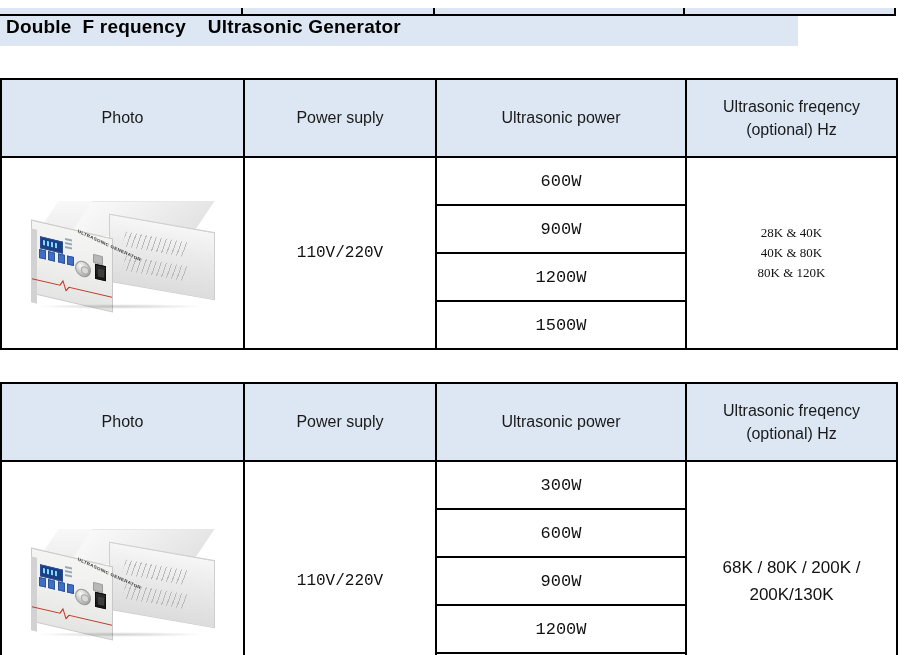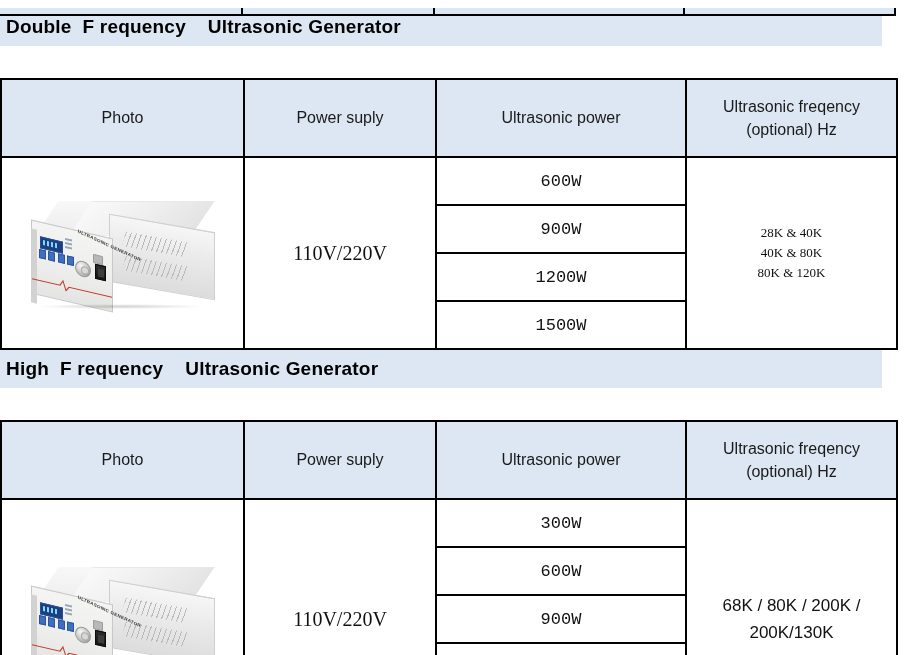--- a/index.html
+++ b/index.html
@@ -15,21 +15,21 @@
   
   .top-stub{
     position:absolute;left:0;top:0;width:896px;height:8px;
     background:#dce7f3;border-bottom:2px solid #000;
     box-sizing:border-box;
   }
   .top-stub .vline{position:absolute;top:0;bottom:0;width:2px;background:#000;}
 
   
   .title-bar{
-    width:882px;height:38px;background:#dce7f3;
+    width:798px;height:38px;background:#dce7f3;
     display:flex;align-items:center;
     box-sizing:border-box;padding-left:6px;
   }
   .title-bar .t-text{
     font-family:"Liberation Sans", sans-serif;
     font-weight:bold;font-size:19px;color:#000;
     white-space:pre;letter-spacing:.2px;
   }
 
   
@@ -53,22 +53,22 @@
     background:#dce7f3;height:76px;
     font-family:"Liberation Sans", sans-serif;
     font-size:16px;color:#1a1a1a;line-height:1.45;
   }
   .cell-watt{
     height:46px;
     font-family:Liberation Mono, monospace;
     font-size:17px;color:#111;
   }
   .cell-volt{
-    font-family:Liberation Serif, serif;
-    font-size:20px;color:#111;
+    font-family:Liberation Mono, monospace;
+    font-size:16px;color:#111;
   }
   .cell-freq-serif{
     font-family:"Liberation Serif", serif;
     font-size:13px;color:#111;line-height:1.55;
   }
   .cell-freq-sans{
     font-family:"Liberation Sans", sans-serif;
     font-size:17px;color:#111;line-height:1.6;
     padding:0 14px;
   }
@@ -287,23 +287,20 @@
       </tr>
       <tr>
         <td class="cell-watt">1200W</td>
       </tr>
       <tr>
         <td class="cell-watt">1500W</td>
       </tr>
     </tbody>
   </table>
 
-  <div class="title-bar">
-    <span class="t-text">High  F requency    Ultrasonic Generator</span>
-  </div>
 
   <table class="spec">
     <colgroup>
       <col class="c-photo">
         <col class="c-power-supply">
         <col class="c-us-power">
         <col class="c-us-freq">
     </colgroup>
     <thead>
       <tr>

